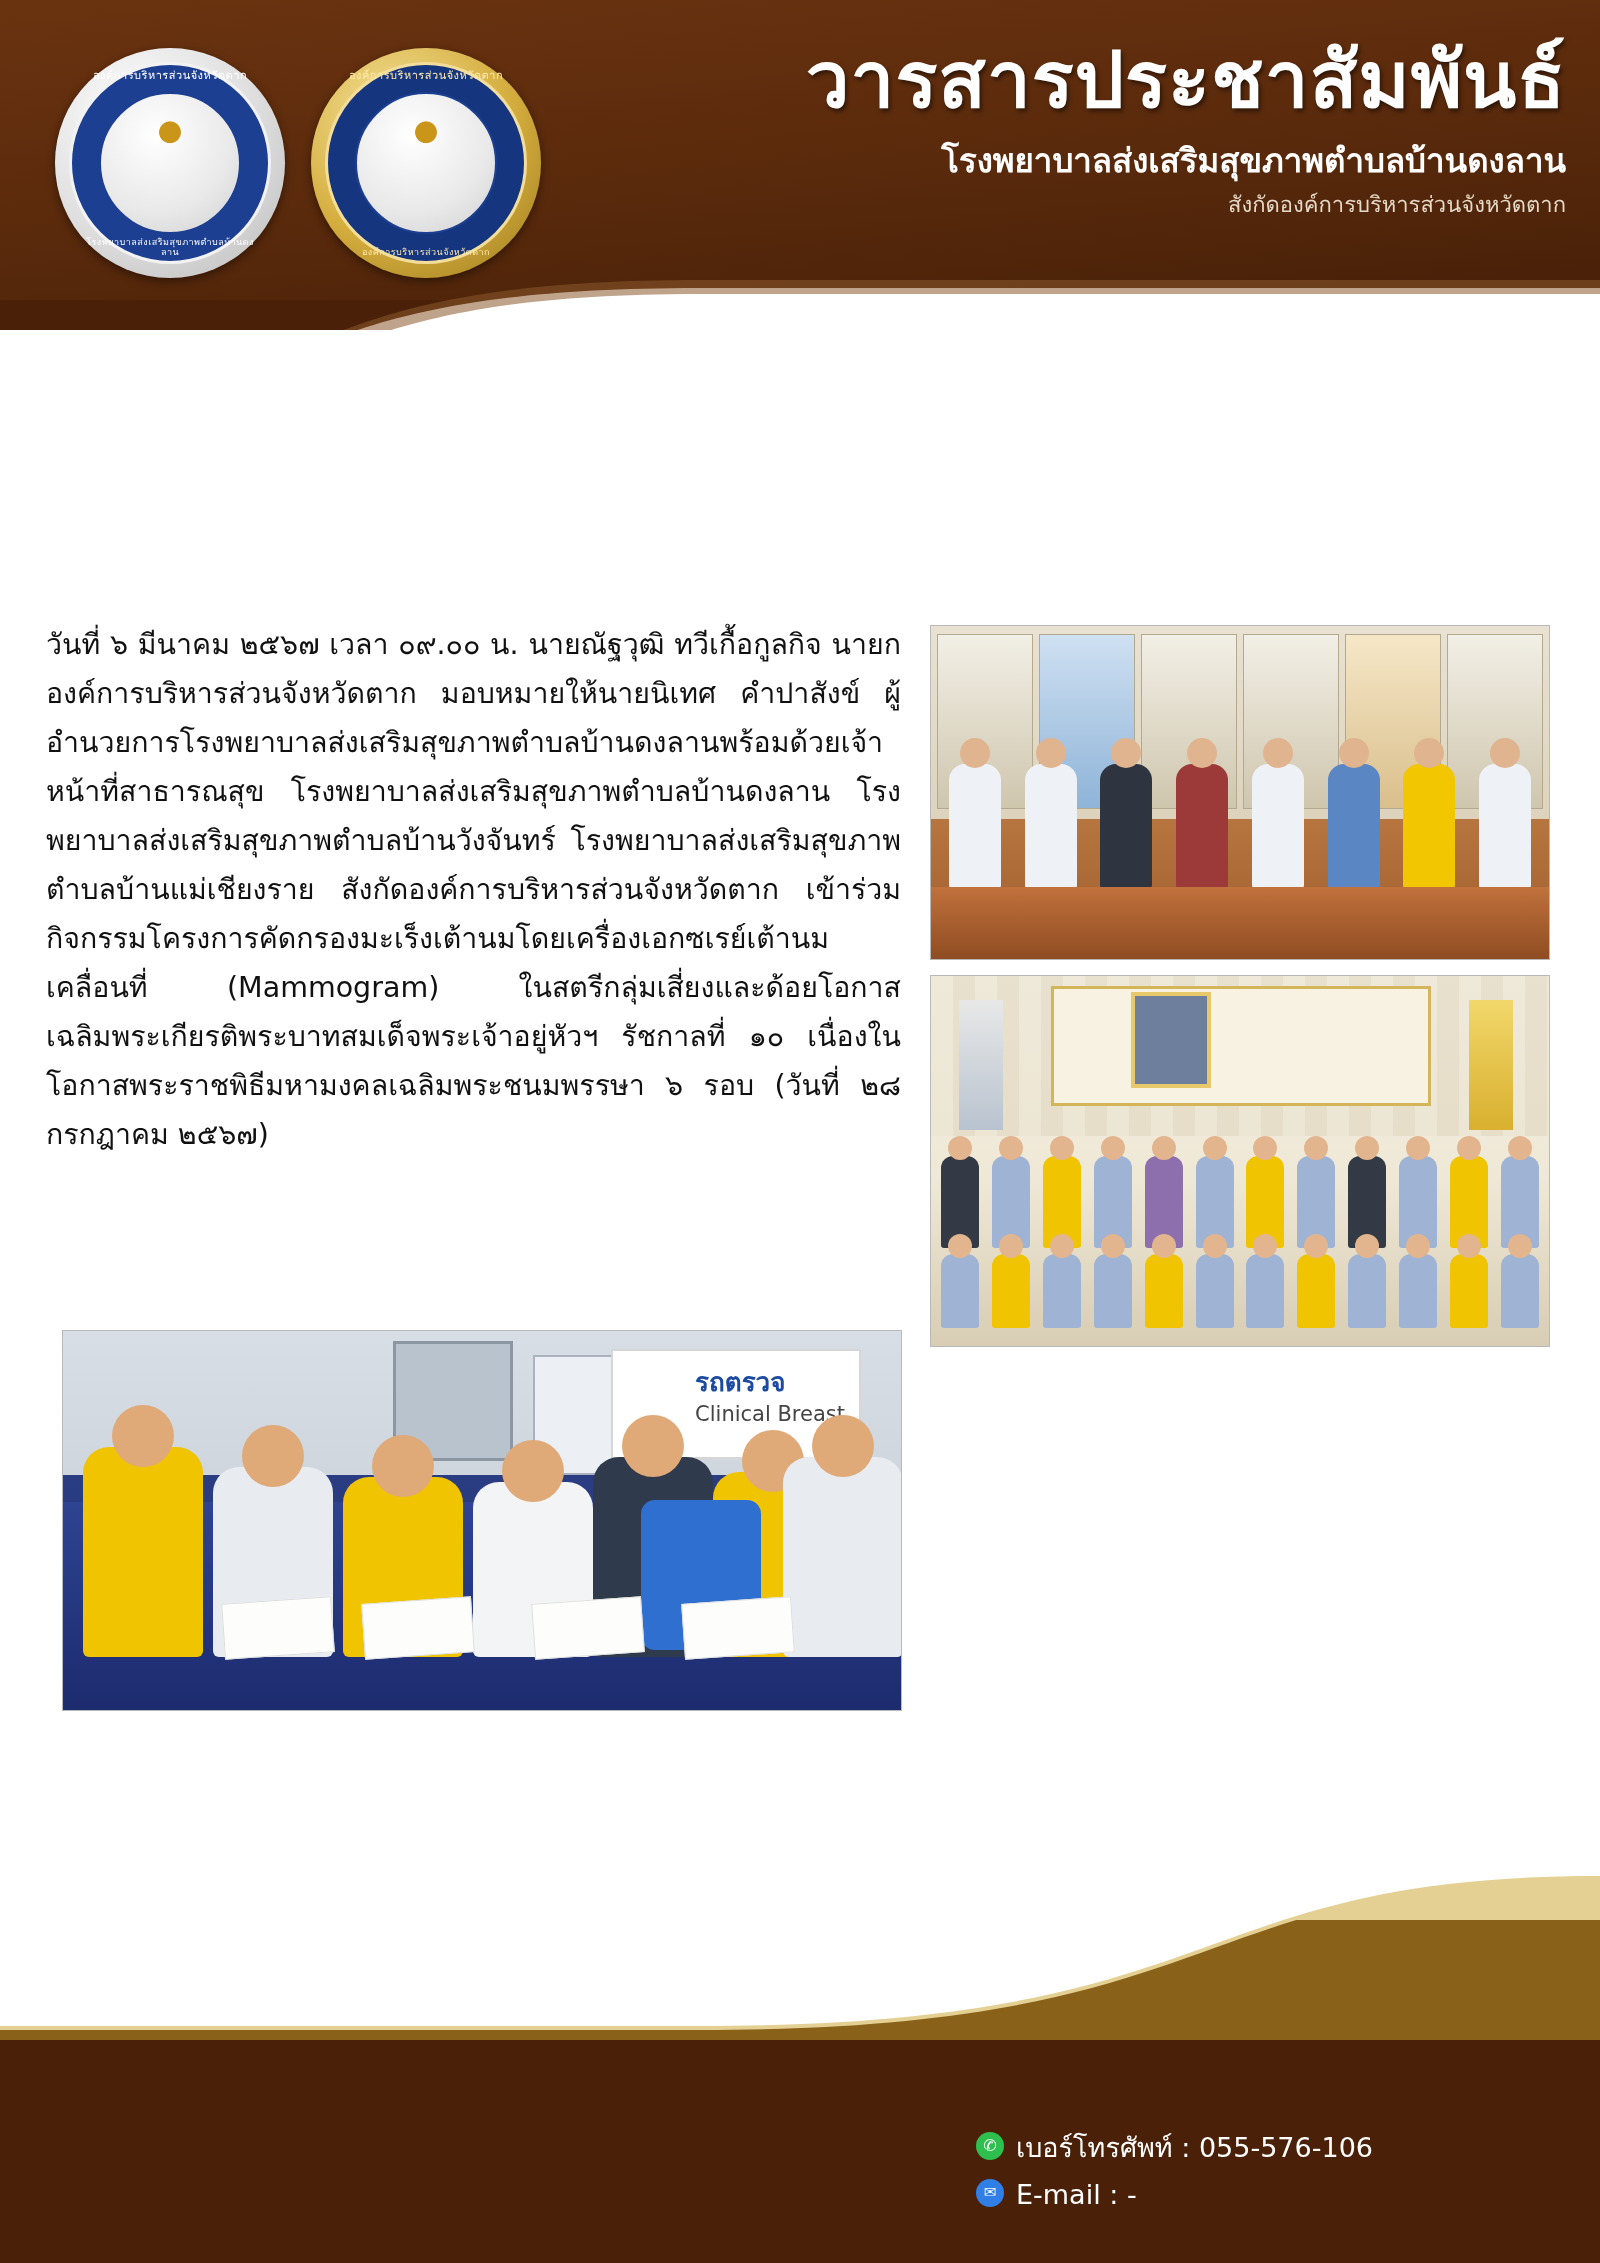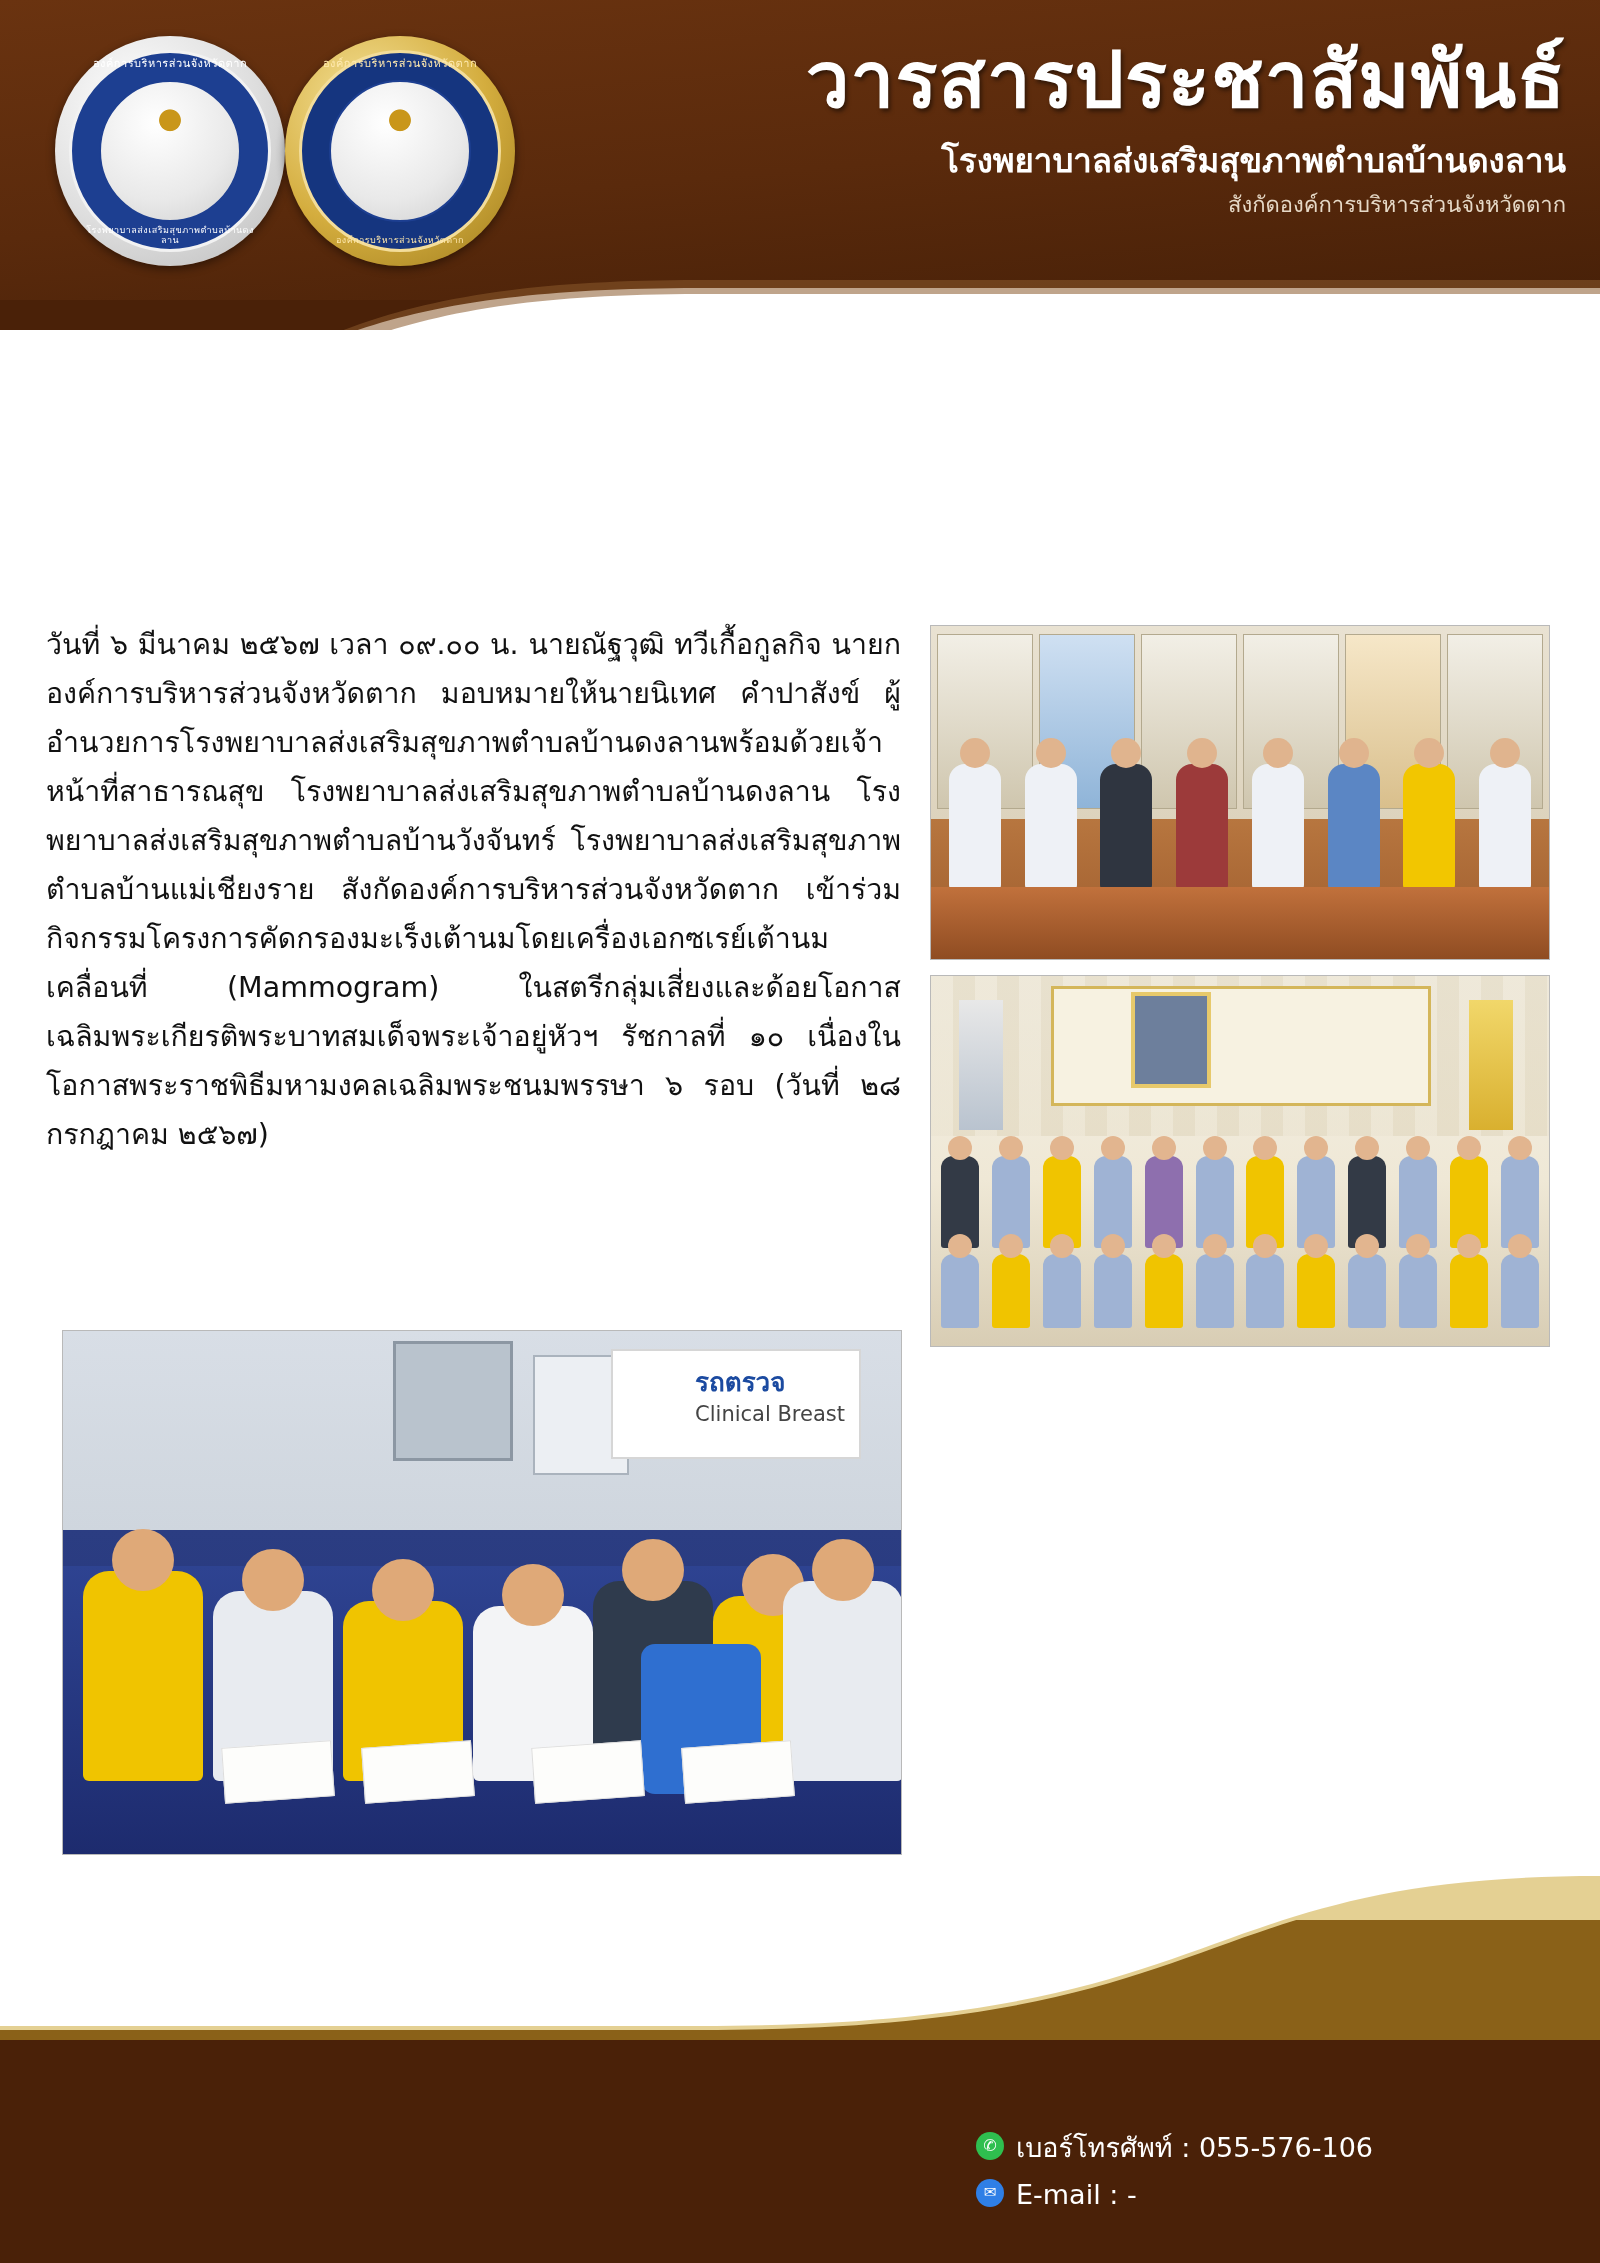--- a/index.html
+++ b/index.html
@@ -23,22 +23,23 @@
     position: absolute;
     top: 0; left: 0;
     width: 1600px;
     height: 392px;
     background: linear-gradient(180deg, #5b2a0d 0%, #insert 0%, #6b3410 35%, #4a2108 100%);
     background: linear-gradient(175deg, #6a3310 0%, #5a2a0c 45%, #3f1c06 100%);
     overflow: hidden;
   }
   .logos {
     position: absolute;
-    top: 36px; left: 55px;
+    top: 48px; left: 55px;
     display: flex;
+    gap: 26px;
     align-items: center;
   }
   .seal {
     width: 230px; height: 230px;
     border-radius: 50%;
     position: relative;
     display: flex; align-items: center; justify-content: center;
   }
   .seal .ring-outer {
     position: absolute; inset: 0;
@@ -168,21 +169,21 @@
 
   
   .photo {
     position: absolute;
     overflow: hidden;
     background: #cfd8dc;
     border: 1px solid #b9b9b9;
   }
   #photo-group-1 { top: 625px; left: 930px; width: 620px; height: 335px; }
   #photo-group-2 { top: 975px; left: 930px; width: 620px; height: 372px; }
-  #photo-screening { top: 1330px; left: 62px; width: 840px; height: 525px; }
+  #photo-screening { top: 1330px; left: 62px; width: 840px; height: 381px; }
 
   
   .p1-bg { position:absolute; inset:0; background: linear-gradient(180deg,#e9e2d2 0%, #ddd3bd 58%, #b7763f 58%, #9c5a2c 100%); }
   .p1-boards { position:absolute; top:8px; left:6px; right:6px; height:175px; display:flex; gap:6px; }
   .p1-boards div { flex:1; background: linear-gradient(180deg,#f2efe6,#cfc6ae); border:1px solid #b3a98e; }
   .p1-boards div:nth-child(2){ background: linear-gradient(180deg,#cfe0f2,#8fb4d8); }
   .p1-boards div:nth-child(5){ background: linear-gradient(180deg,#f6e7c8,#d9bf8c); }
   .p1-people { position:absolute; bottom:70px; left:18px; right:18px; height:150px; display:flex; justify-content:space-between; align-items:flex-end; }
   .p1-people i { display:block; width:52px; height:125px; border-radius:16px 16px 4px 4px; background:#7f8ba0; position:relative; }
   .p1-people i:before { content:""; position:absolute; top:-26px; left:50%; transform:translateX(-50%); width:30px;height:30px;border-radius:50%; background:#e0b48e; }

